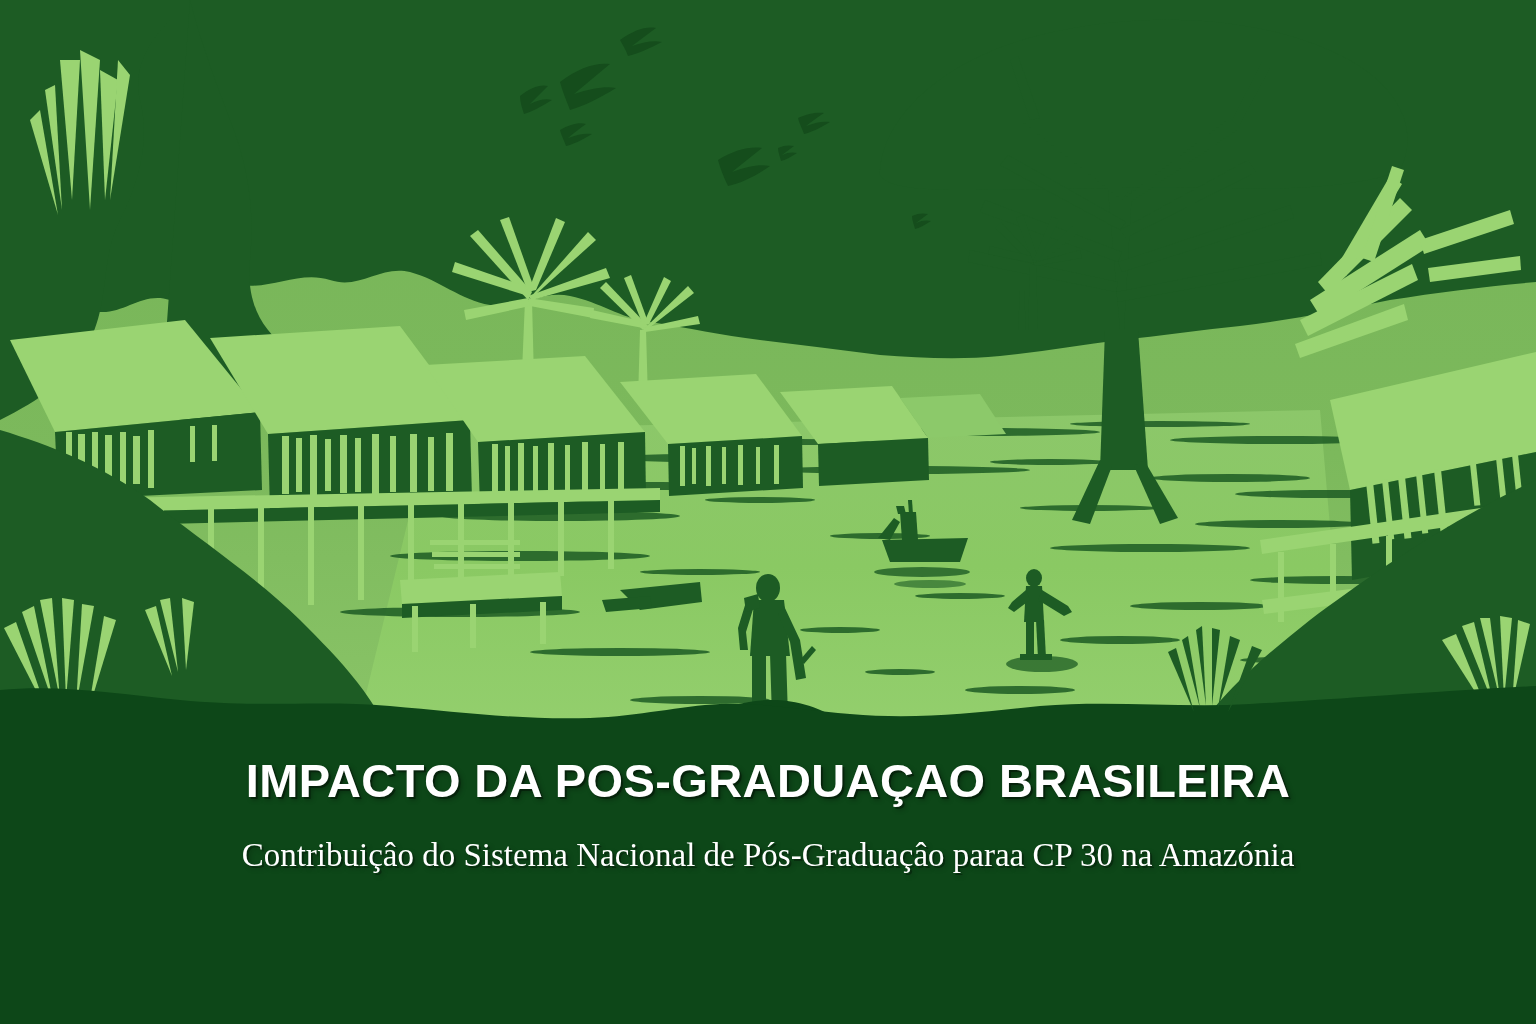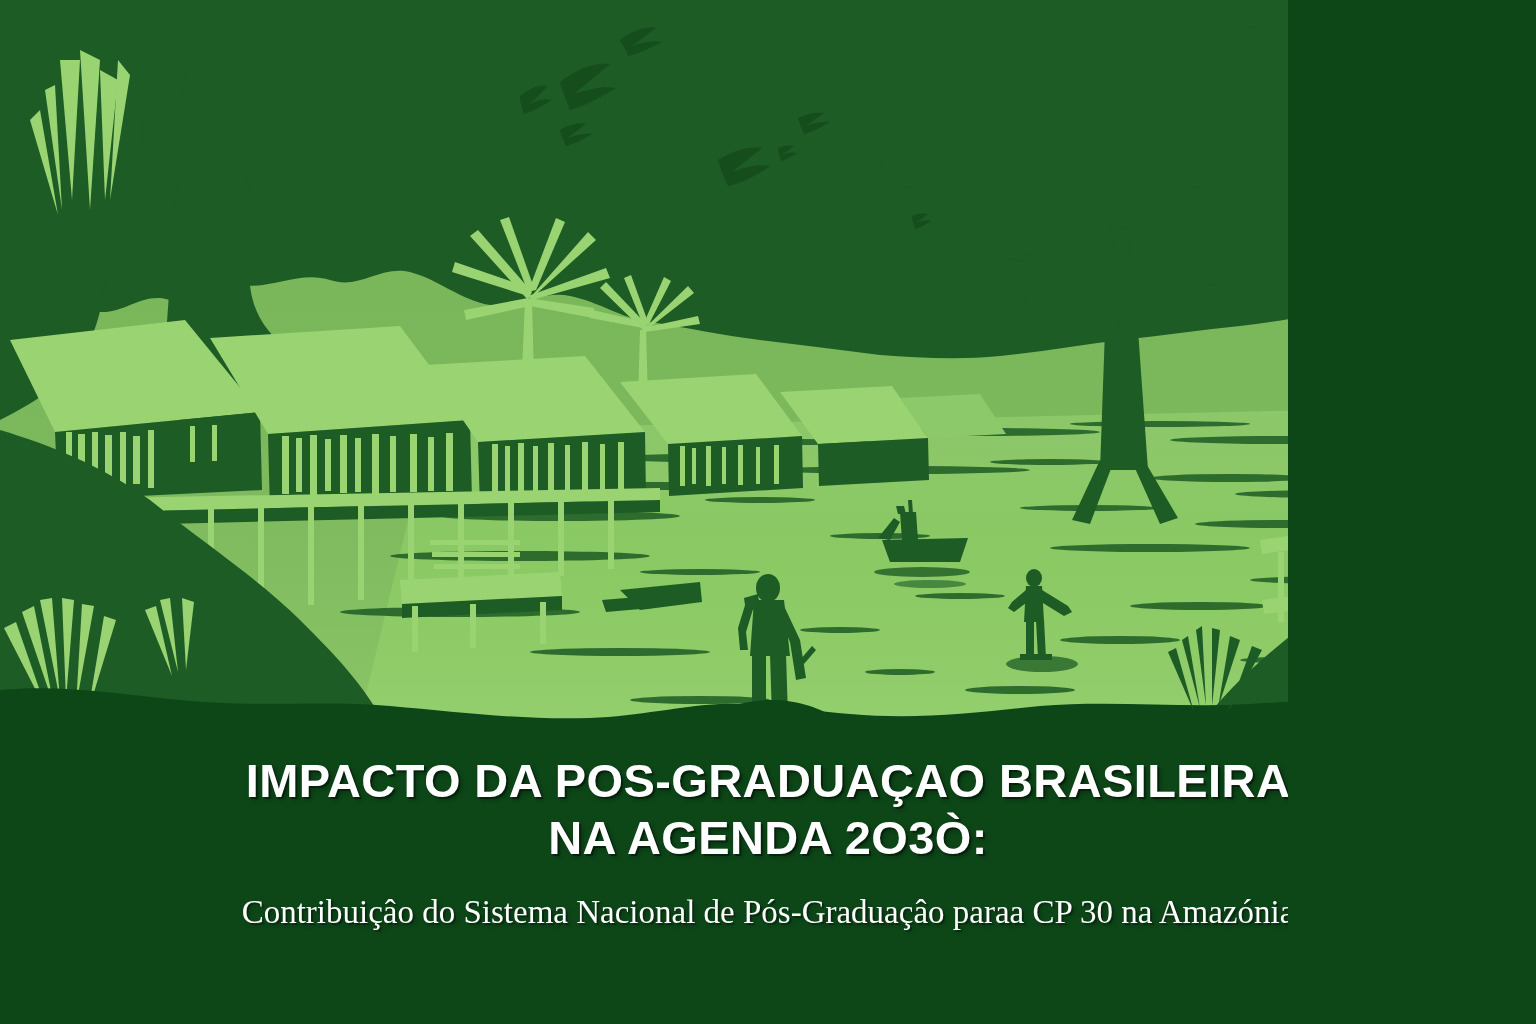--- a/index.html
+++ b/index.html
@@ -3,21 +3,21 @@
 <meta charset="utf-8">
 <style>
   * { margin:0; padding:0; box-sizing:border-box; }
   html,body{
     width:1536px; height:1024px; overflow:hidden;
     background:#0d4718;
     font-family:"Liberation Sans", sans-serif;
   }
   #poster{
     position:relative;
-    width:1288px; height:1024px;
+    width:1536px; height:1024px;
     background:#0d4718;
     overflow:hidden;
   }
 
   
   #illustration{
     position:absolute; left:0; top:0;
     width:1536px; height:760px;
     overflow:hidden;
     background:#74b356;
@@ -451,17 +451,16 @@
           <path d="M778,148 C784,145 790,145 794,146 C790,149 786,152 782,155 C788,152 793,152 797,153 C791,157 785,160 781,161 C780,157 778,152 778,148 Z"></path>
           <path d="M912,216 C918,213 924,213 928,214 C924,217 920,220 916,223 C922,220 927,220 931,221 C925,225 919,228 915,229 C914,225 912,220 912,216 Z"></path>
         </g>
 
       </g>
     </svg>
   </div>
 
   <div id="caption-band">
     <div class="title-line" id="title-line-1">IMPACTO DA POS-GRADUAÇAO BRASILEIRA</div>
-    <div class="title-line" id="title-line-2">NA AGENDA 2O3Ò:</div>
     <div id="subtitle">Contribuiçâo do Sistema Nacional de Pós-Graduaçâo paraa CP 30 na Amazónia</div>
   </div>
 
 </div>
 
 </body></html>

